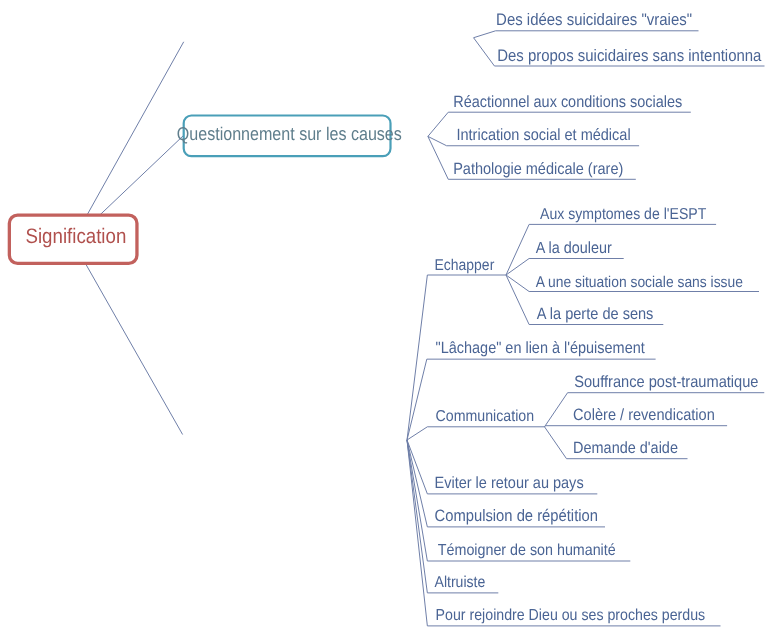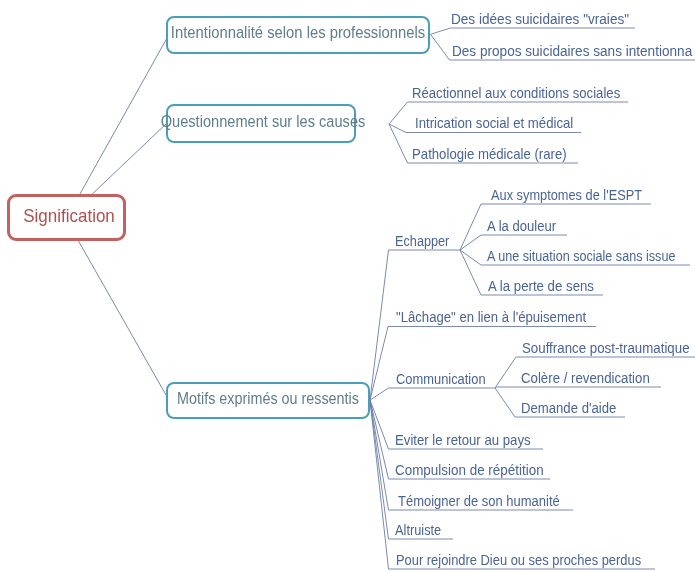--- a/index.html
+++ b/index.html
@@ -37,28 +37,22 @@
     <path class="conn-line" d="M495 388L515 417L625 417" stroke="#6d7da7" stroke-width="0.9"></path>
     <path class="conn-line" d="M370 400L388.5 449L543 449" stroke="#6d7da7" stroke-width="0.9"></path>
     <path class="conn-line" d="M370 400L388.5 479L550 479" stroke="#6d7da7" stroke-width="0.9"></path>
     <path class="conn-line" d="M370 400L388.5 510L573 510" stroke="#6d7da7" stroke-width="0.9"></path>
     <path class="conn-line" d="M370 400L388.5 539L453 539" stroke="#6d7da7" stroke-width="0.9"></path>
     <path class="conn-line" d="M370 400L388.5 569L655 569" stroke="#6d7da7" stroke-width="0.9"></path>
   </svg>
   <div class="node root-node" style="left: 7px; top: 194px; width: 119px; height: 47px; border: 3px solid rgb(194, 97, 93); border-radius: 9px; padding-left: 33px;">
     <span class="node-label" style="font-size: 19.04px; color: rgb(176, 80, 77); transform: translate(calc(-50% + 2px), calc(-50% - 2px)) scaleX(0.8929);">Signification</span>
   </div>
-  <div class="node branch-node" style="left: 166px; top: 16px; width: 264px; height: 37.5px; border: 2.6px solid rgb(74, 159, 184); border-radius: 8px;">
-    <span class="node-label" style="font-size: 16.8px; color: rgb(95, 126, 140); transform: translate(calc(-50% + 0px), calc(-50% - 2px)) scaleX(0.8821);">Intentionnalité selon les professionnels</span>
-  </div>
   <div class="node branch-node" style="left: 166px; top: 104px; width: 190px; height: 39px; border: 2.6px solid rgb(74, 159, 184); border-radius: 8px;">
     <span class="node-label" style="font-size: 16.8px; color: rgb(95, 126, 140); transform: translate(calc(-50% + 2px), calc(-50% - 2px)) scaleX(0.8705);">Questionnement sur les causes</span>
-  </div>
-  <div class="node branch-node" style="left: 166px; top: 381.5px; width: 204px; height: 37.5px; border: 2.6px solid rgb(74, 159, 184); border-radius: 8px;">
-    <span class="node-label" style="font-size: 16.35px; color: rgb(95, 126, 140); transform: translate(calc(-50% + 0px), calc(-50% - 2px)) scaleX(0.8777);">Motifs exprimés ou ressentis</span>
   </div>
   <div class="leaf" style="left: 450.5px; top: 10.2168px; font-size: 15.23px; color: rgb(74, 100, 148); transform: scaleX(0.8929);">Des idées suicidaires "vraies"</div>
   <div class="leaf" style="left: 451.5px; top: 42.2169px; font-size: 15.23px; color: rgb(74, 100, 148); transform: scaleX(0.8929);">Des propos suicidaires sans intentionna</div>
   <div class="leaf" style="left: 411.5px; top: 84.6693px; font-size: 14.73px; color: rgb(74, 100, 148); transform: scaleX(0.8929);">Réactionnel aux conditions sociales</div>
   <div class="leaf" style="left: 414.5px; top: 115.124px; font-size: 14.78px; color: rgb(74, 100, 148); transform: scaleX(0.8929);">Intrication social et médical</div>
   <div class="leaf" style="left: 412px; top: 145.624px; font-size: 14.78px; color: rgb(74, 100, 148); transform: scaleX(0.8929);">Pathologie médicale (rare)</div>
   <div class="leaf" style="left: 394.5px; top: 233.131px; font-size: 14.22px; color: rgb(74, 100, 148); transform: scaleX(0.8929);">Echapper</div>
   <div class="leaf" style="left: 490.8px; top: 187.022px; font-size: 14.34px; color: rgb(74, 100, 148); transform: scaleX(0.8929);">Aux symptomes de l'ESPT</div>
   <div class="leaf" style="left: 487.2px; top: 217.724px; font-size: 14.67px; color: rgb(74, 100, 148); transform: scaleX(0.8929);">A la douleur</div>
   <div class="leaf" style="left: 486.6px; top: 248.23px; font-size: 14.11px; color: rgb(74, 100, 148); transform: scaleX(0.8929);">A une situation sociale sans issue</div>

